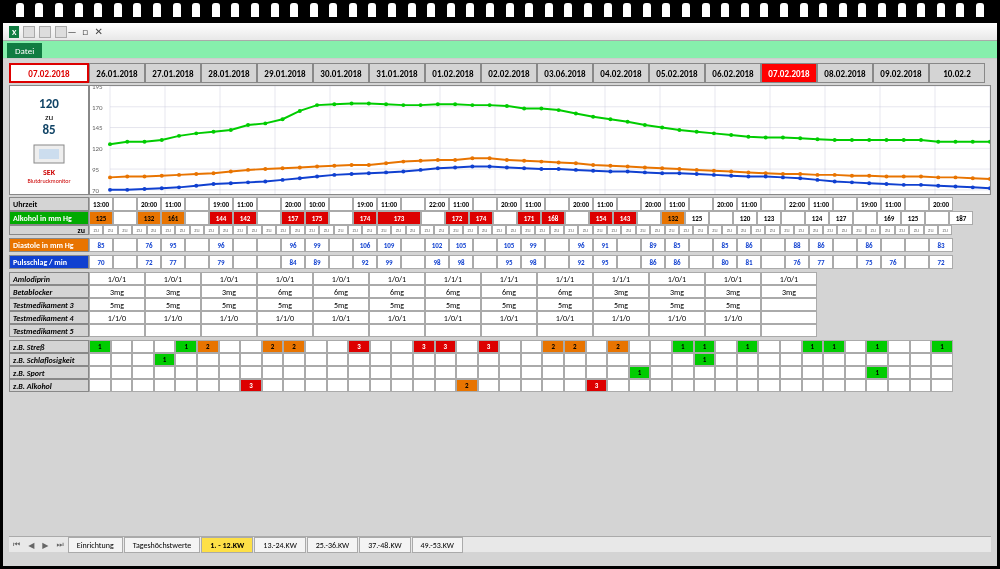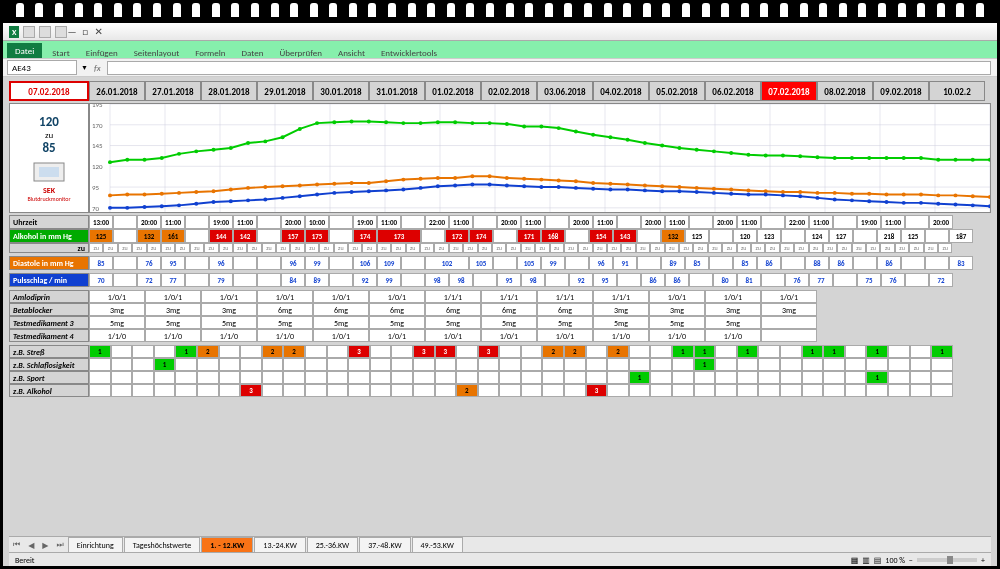--- a/index.html
+++ b/index.html
@@ -43,21 +43,21 @@
 .data-row .c.o{background:#e87400;color:#000}
 .data-row .c.r{background:#d00;color:#fff}
 .data-row .c.b{color:#1040d0}
 .data-row .c.g{background:#0c0}
 .med-row{display:flex;height:13px}
 .med-row .lbl{width:80px;border:1px solid #888;background:#d4d4d4;font-size:8px;font-weight:bold;font-style:italic;display:flex;align-items:center;padding-left:3px}
 .med-row .c{width:56px;border:1px solid #aaa;background:#fff;font-size:8px;display:flex;align-items:center;justify-content:center}
 .sheet-tabs{position:absolute;bottom:14px;left:6px;right:6px;height:16px;background:#e8e8e8;display:flex;align-items:center;font-size:8px;border-top:1px solid #aaa}
 .sheet-tabs .nav{padding:0 4px;color:#666}
 .sheet-tabs .st{padding:2px 8px;border:1px solid #aaa;background:#f4f4f4;margin-right:1px}
-.sheet-tabs .st.active{background:#f97316;font-weight:bold}
+.sheet-tabs .st.active{background:#fde047;font-weight:bold}
 .status{position:absolute;bottom:0;left:6px;right:6px;height:14px;background:#e8e8e8;display:flex;align-items:center;font-size:8px;justify-content:space-between;padding:0 6px;border-top:1px solid #aaa}
 .status .zoom{display:flex;align-items:center;gap:4px}
 .status .slider{width:60px;height:4px;background:#ccc;position:relative}
 .status .slider::after{content:"";position:absolute;left:50%;top:-2px;width:6px;height:8px;background:#888}
 .spacer{height:3px}
 </style>
 </head>
 <body>
 
 <div class="spiral">
@@ -123,29 +123,22 @@
   </div>
   <div class="winbtns">
     <span>—</span>
     <span>□</span>
     <span>✕</span>
   </div>
 </div>
 
 <div class="ribbon-tabs">
   <span class="tab file">Datei</span>
-  <span id="rtabs"><span class="tab">Start</span><span class="tab">Einfügen</span><span class="tab">Seitenlayout</span><span class="tab">Formeln</span><span class="tab">Daten</span><span class="tab">Überprüfen</span><span class="tab">Ansicht</span><span class="tab">Entwicklertools</span></span>
 </div>
 
-<div class="formula-row">
-  <div class="namebox">AE43</div>
-  <span style="font-size:7px">▼</span>
-  <span class="fx">fx</span>
-  <div class="fbar"></div>
-</div>
 
 <div class="sheet">
 
   <div class="date-row">
     <div class="cell today">07.02.2018</div>
     <div id="dates" style="display:flex">
           <div class="cell d">26.01.2018</div>
           <div class="cell d">27.01.2018</div>
           <div class="cell d">28.01.2018</div>
           <div class="cell d">29.01.2018</div>
@@ -440,21 +433,21 @@
             <div class="c " style="width: 24px;"></div>
             <div class="c o" style="width: 24px;">132</div>
             <div class="c " style="width: 24px;">125</div>
             <div class="c " style="width: 24px;"></div>
             <div class="c " style="width: 24px;">120</div>
             <div class="c " style="width: 24px;">123</div>
             <div class="c " style="width: 24px;"></div>
             <div class="c " style="width: 24px;">124</div>
             <div class="c " style="width: 24px;">127</div>
             <div class="c " style="width: 24px;"></div>
-            <div class="c " style="width: 24px;">218</div>
+            <div class="c " style="width: 24px;">169</div>
             <div class="c " style="width: 24px;">125</div>
             <div class="c " style="width: 24px;"></div>
             <div class="c " style="width: 24px;">187</div>
           </div>
     </div>
     <div class="data-row" style="height:10px">
       <div class="lbl" style="justify-content:flex-end;padding-right:3px">zu</div>
       <div class="vals" id="zurow1">
             <div class="c zu" style="width: 14.4px; height: 10px;">zu</div>
             <div class="c zu" style="width: 14.4px; height: 10px;">zu</div>
@@ -529,21 +522,21 @@
             <div class="c b" style="width: 24px;"></div>
             <div class="c b" style="width: 24px;">96</div>
             <div class="c b" style="width: 24px;"></div>
             <div class="c b" style="width: 24px;"></div>
             <div class="c b" style="width: 24px;">96</div>
             <div class="c b" style="width: 24px;">99</div>
             <div class="c b" style="width: 24px;"></div>
             <div class="c b" style="width: 24px;">106</div>
             <div class="c b" style="width: 24px;">109</div>
             <div class="c b" style="width: 24px;"></div>
-            <div class="c b" style="width: 44px;">102</div>
+            <div class="c b" style="width: 24px;">102</div>
             <div class="c b" style="width: 24px;">105</div>
             <div class="c b" style="width: 24px;"></div>
             <div class="c b" style="width: 24px;">105</div>
             <div class="c b" style="width: 24px;">99</div>
             <div class="c b" style="width: 24px;"></div>
             <div class="c b" style="width: 24px;">96</div>
             <div class="c b" style="width: 24px;">91</div>
             <div class="c b" style="width: 24px;"></div>
             <div class="c b" style="width: 24px;">89</div>
             <div class="c b" style="width: 24px;">85</div>
@@ -661,20 +654,36 @@
             <div class="c">1/0/1</div>
             <div class="c">1/0/1</div>
             <div class="c">1/0/1</div>
             <div class="c">1/0/1</div>
             <div class="c">1/0/1</div>
             <div class="c">1/1/0</div>
             <div class="c">1/1/0</div>
             <div class="c">1/1/0</div>
             <div class="c"></div>
           </div>
+          <div class="med-row">
+            <div class="lbl">Testmedikament 5</div>
+            <div class="c"></div>
+            <div class="c"></div>
+            <div class="c"></div>
+            <div class="c"></div>
+            <div class="c"></div>
+            <div class="c"></div>
+            <div class="c"></div>
+            <div class="c"></div>
+            <div class="c"></div>
+            <div class="c"></div>
+            <div class="c"></div>
+            <div class="c"></div>
+            <div class="c"></div>
+          </div>
         </div>
     <div class="spacer"></div>
     <div id="factorrows">
           <div class="data-row" style="height: 13px;">
             <div class="lbl" style="font-style: italic;">z.B.   Streß</div>
             <div class="vals">
               <div class="c g" style="width: 21.6px;">1</div>
               <div class="c" style="width: 21.6px;"></div>
               <div class="c" style="width: 21.6px;"></div>
               <div class="c" style="width: 21.6px;"></div>
@@ -865,26 +874,14 @@
         <span class="st">Einrichtung</span>
         <span class="st">Tageshöchstwerte</span>
         <span class="st active">1. - 12.KW</span>
         <span class="st">13.-24.KW</span>
         <span class="st">25.-36.KW</span>
         <span class="st">37.-48.KW</span>
         <span class="st">49.-53.KW</span>
       </span>
 </div>
 
-<div class="status">
-  <span>Bereit</span>
-  <div class="zoom">
-    <span>▦</span>
-    <span>▥</span>
-    <span>▤</span>
-    <span>100 %</span>
-    <span>−</span>
-    <div class="slider"></div>
-    <span>+</span>
-  </div>
+
 </div>
 
-</div>
-
 </body></html>

